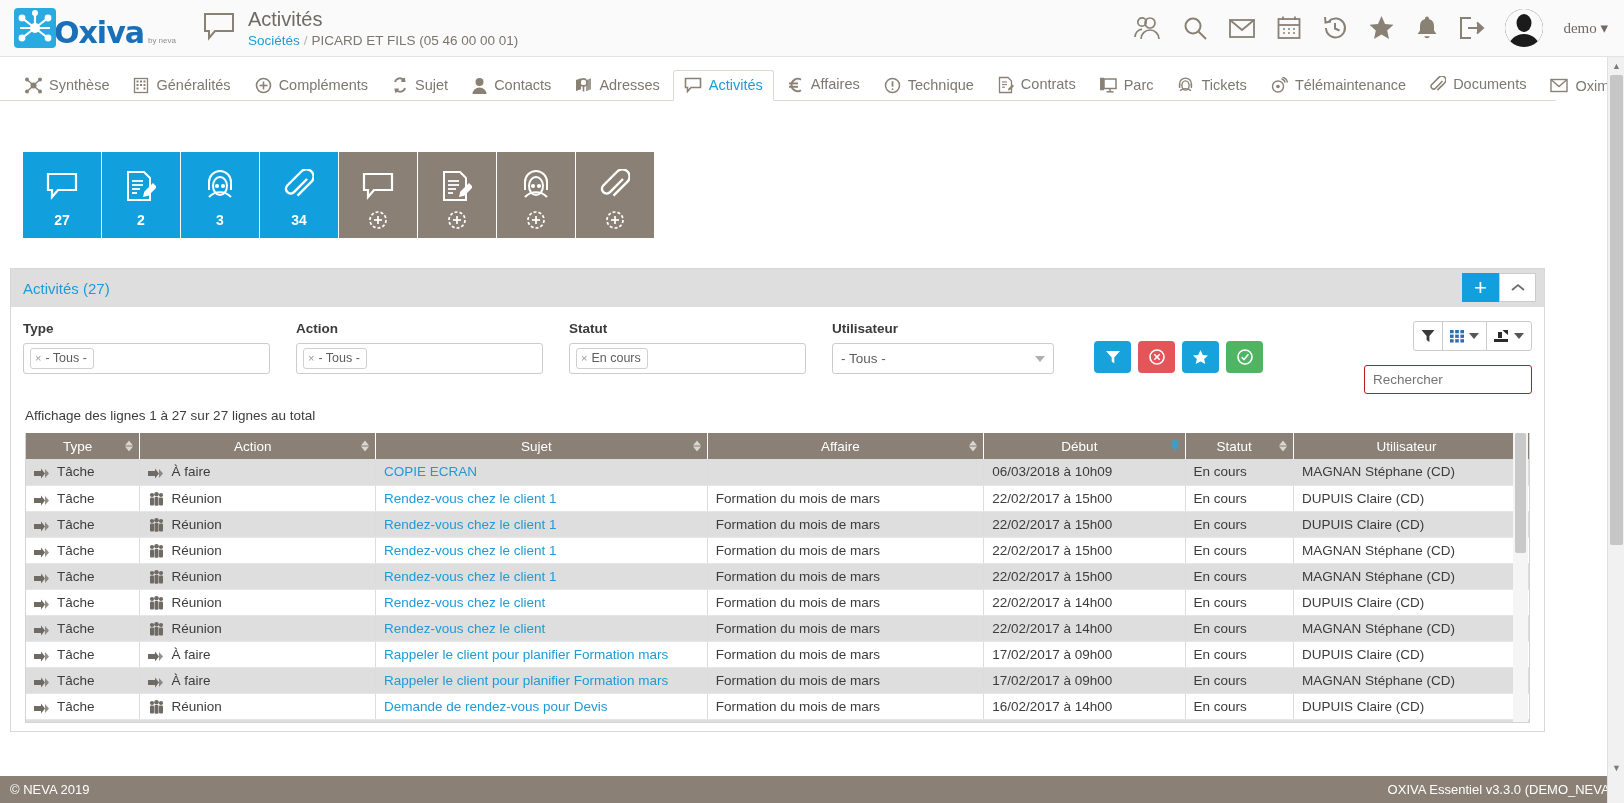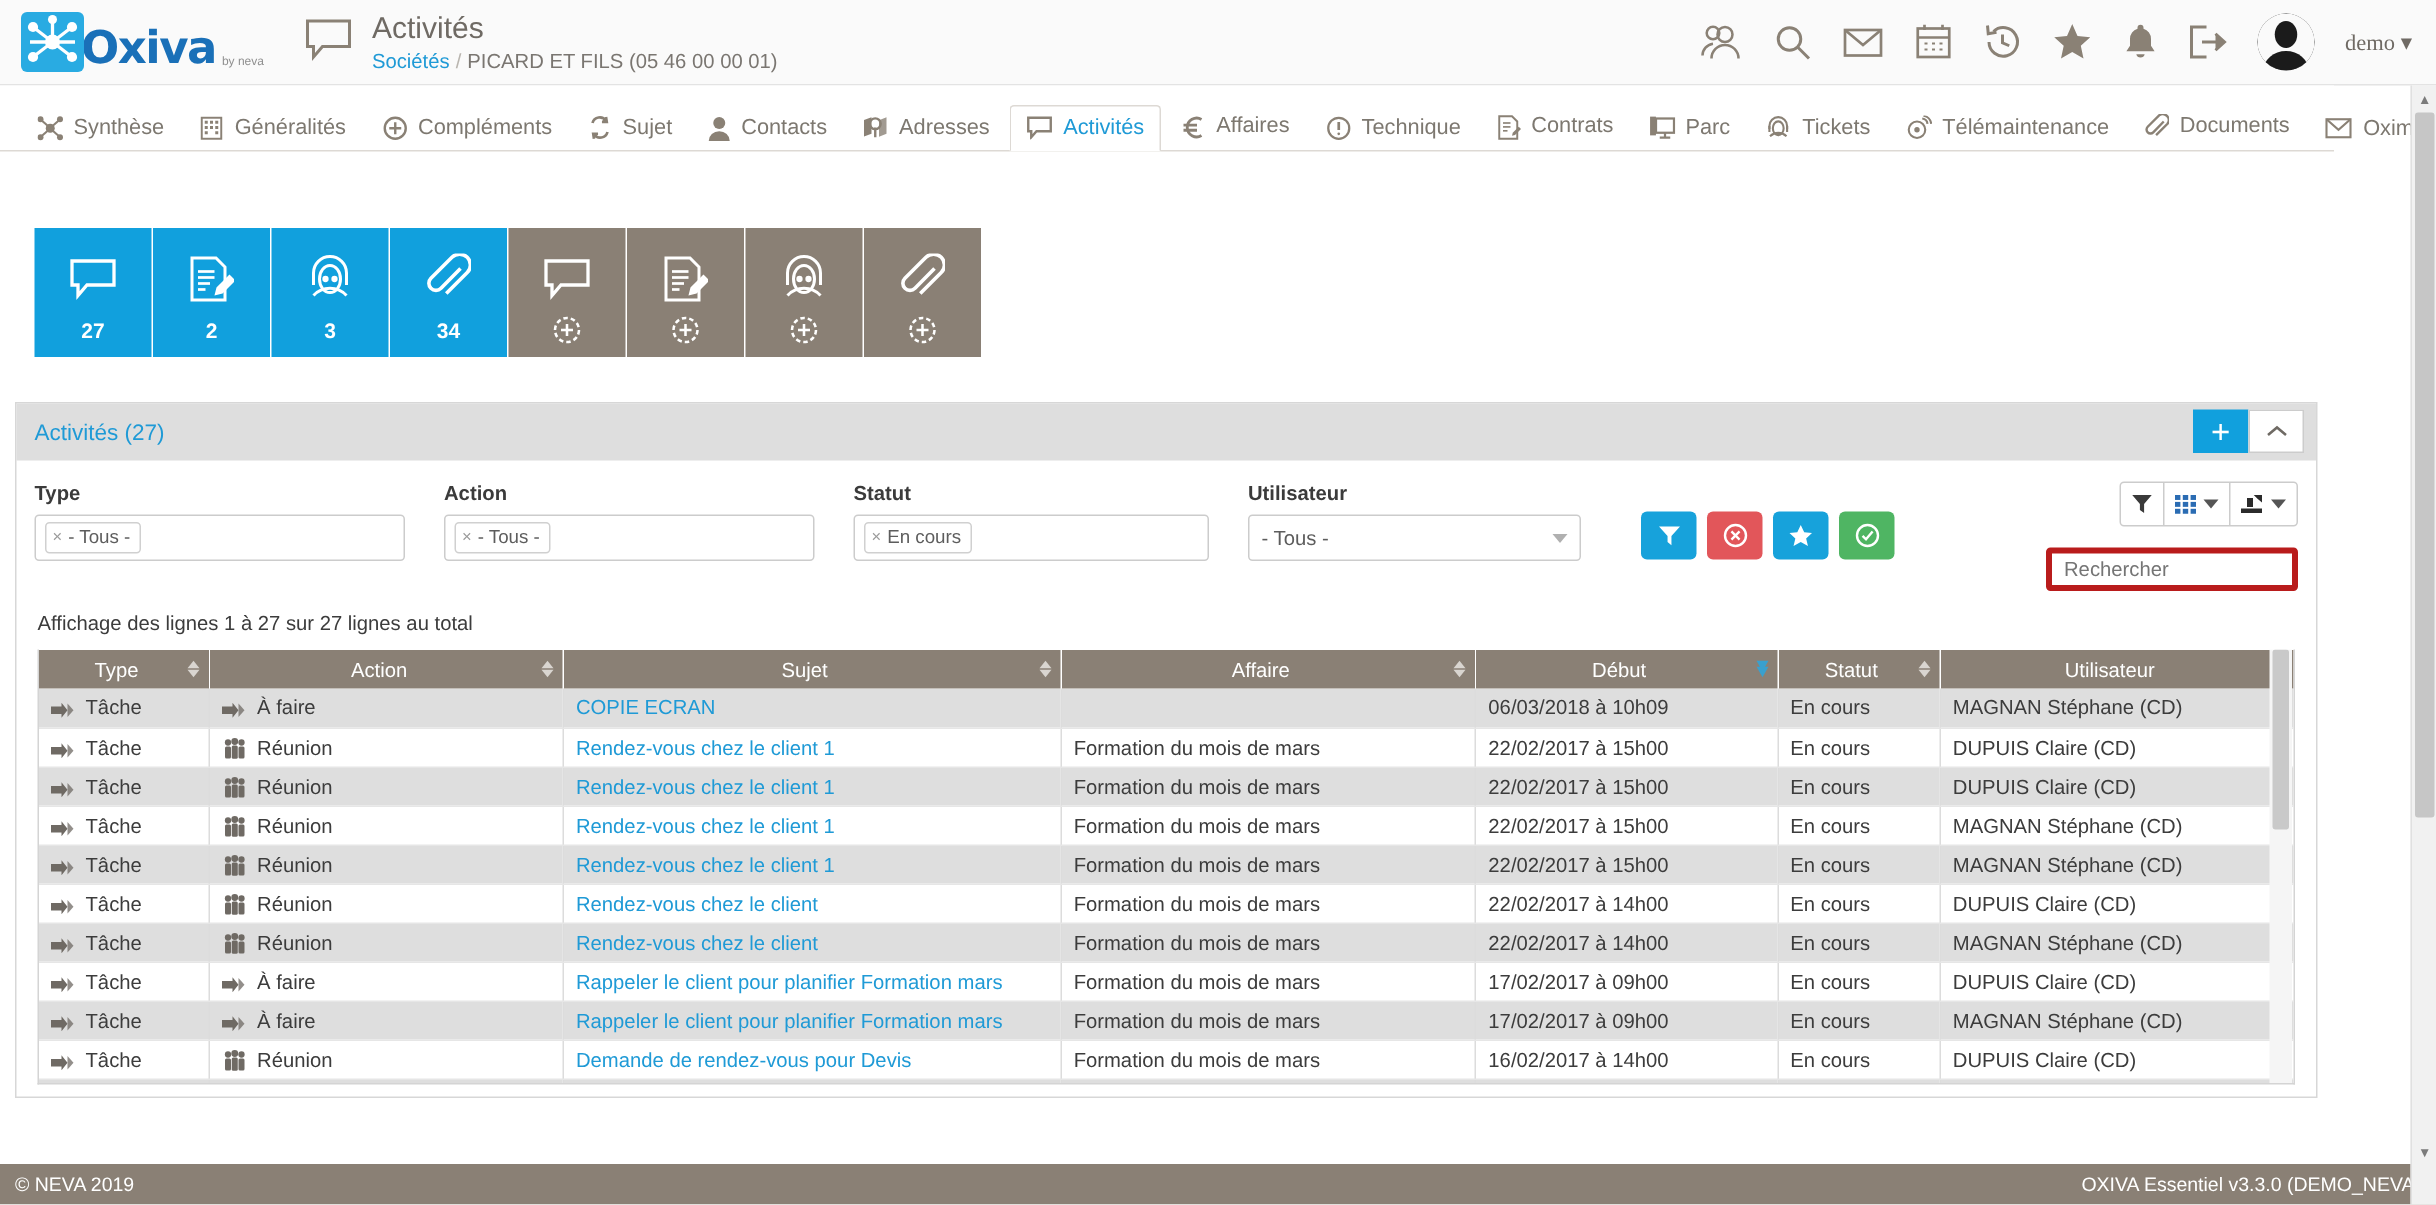--- a/index.html
+++ b/index.html
@@ -146,21 +146,21 @@
     position: absolute; right: 12px; top: 14px; display: flex;
     border: 1px solid #ccc; border-radius: 3px; overflow: hidden; background: #fff;
   }
   .vbtn {
     height: 28px; padding: 0 7px; display: flex; align-items: center; gap: 4px;
     border-right: 1px solid #ccc; cursor: pointer; color: #3a3a3a;
   }
   .vbtn:last-child { border-right: none; }
   .search-box {
     position: absolute; right: 12px; top: 58px; width: 168px; height: 29px;
-    border: 4px solid #b91c1c; border-radius: 3px; background: #fff;
+    border: 1px solid #b91c1c; border-radius: 3px; background: #fff;
     font-size: 13.5px; color: #9a9a9a; padding: 0 8px; outline: none;
     font-family: "Liberation Sans", sans-serif;
   }
 
   .info-line { margin: 34px 0 10px 2px; font-size: 13.5px; color: #3c3c3c; }
 
   
   table.grid { width: 100%; border-collapse: collapse; table-layout: fixed; }
   table.grid th {
     background: #8a8075; color: #fff; font-weight: normal; font-size: 13.5px;

